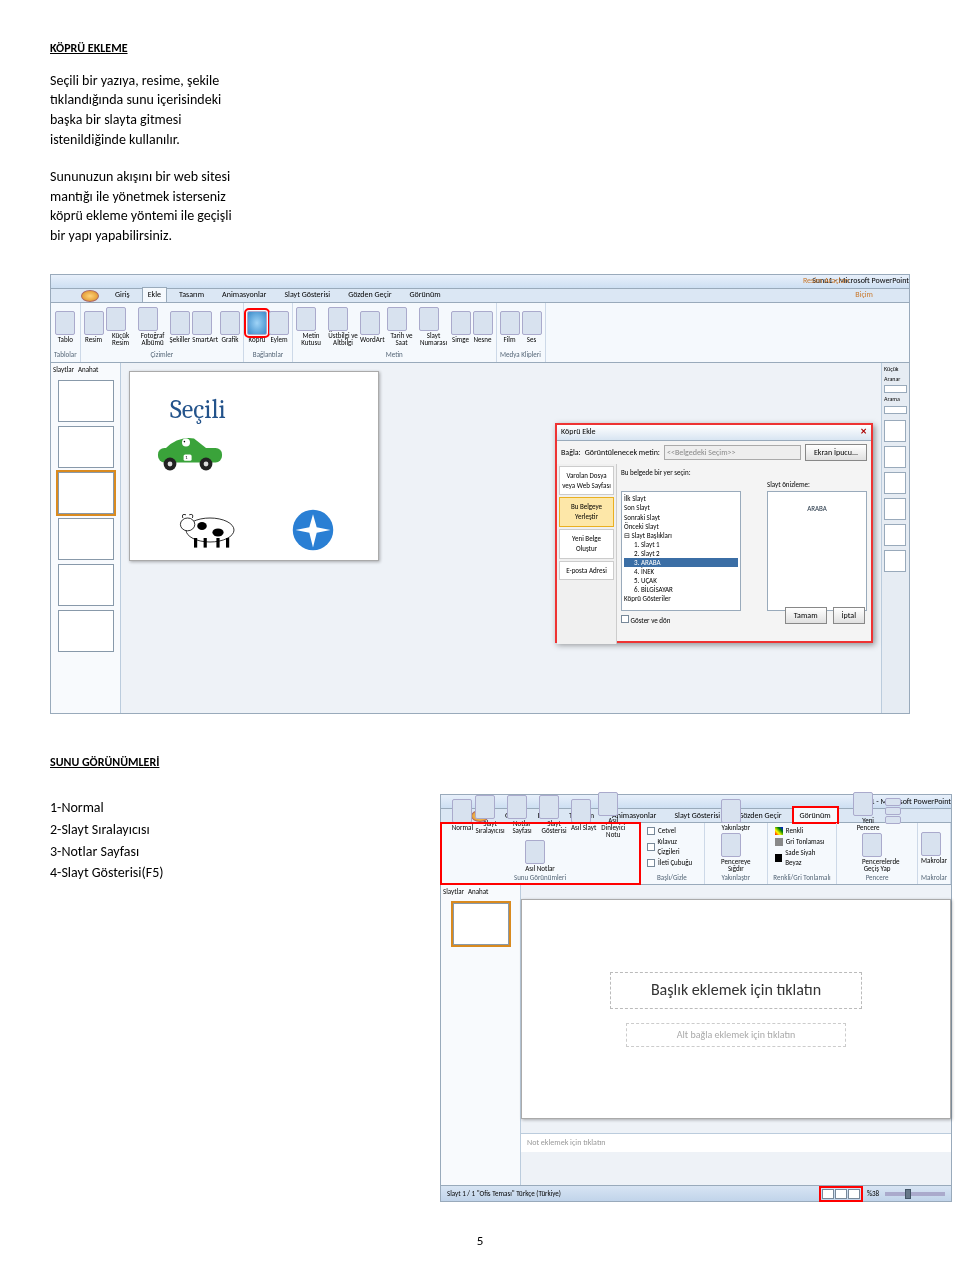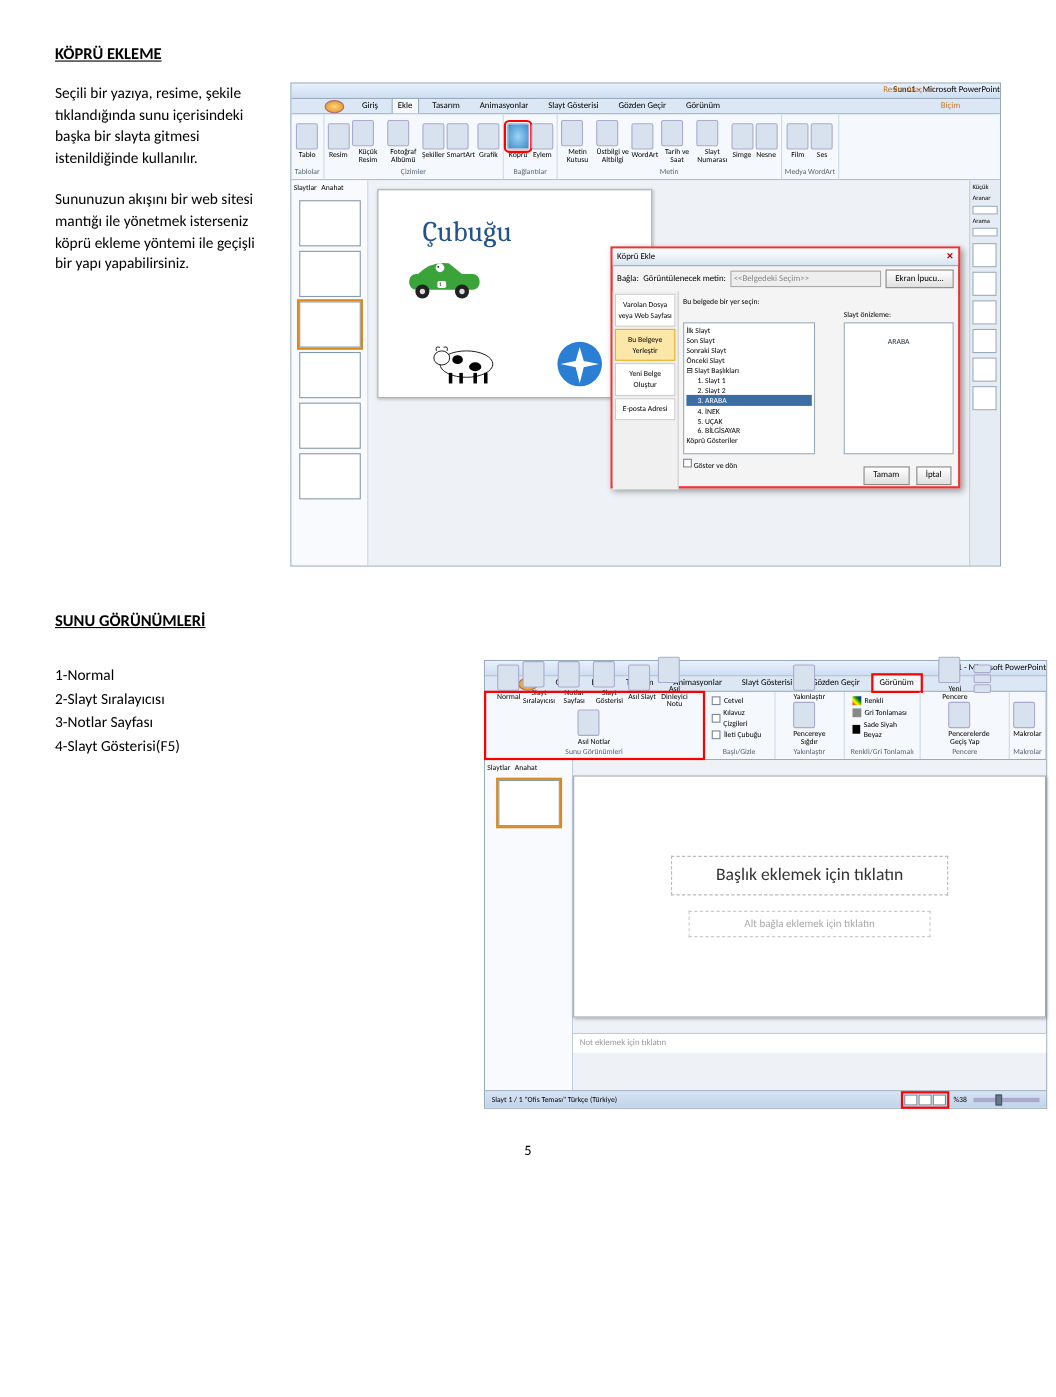--- a/index.html
+++ b/index.html
@@ -5,22 +5,22 @@
   * { box-sizing: border-box; margin: 0; padding: 0; }
   body {
     font-family: Calibri, Arial, sans-serif;
     background: #fff;
     width: 960px;
     color: #000;
     font-size: 14px;
     line-height: 1.4;
   }
   .page { padding: 40px 50px 20px 50px; }
-  .heading { font-weight: bold; text-decoration: underline; font-size: 15px; margin-bottom: 14px; }
-  .row1 { display: flex; gap: 24px; margin-bottom: 40px; }
+  .heading { font-weight: bold; text-decoration: underline; font-size: 12px; margin-bottom: 14px; }
+  .row1 { display: flex; gap: 10px; margin-bottom: 40px; flex-direction: column; }
   .col-text { width: 190px; flex-shrink: 0; }
   .para { margin-bottom: 18px; }
   .screenshot {
     flex: 1; border: 1px solid #9ab; background: #eaf0f7;
     font-size: 8px; position: relative; overflow: hidden; height: 440px;
   }
   .ribbon-title { background: linear-gradient(#e8f0fb,#cddff2); height: 14px;
     display: flex; align-items: center; justify-content: flex-end; font-size: 8px;
     border-bottom: 1px solid #9ab; }
   .tabs { display: flex; gap: 6px; background: #dbe7f4; height: 14px;
@@ -60,21 +60,21 @@
     margin: 2px; background: #fff; font-size: 7px; }
   .dlg-nav.sel { background: #fde7a8; border-color: #eab020; }
   .dlg-main { flex: 1; padding: 4px; position: relative; }
   .dlg-tree { background: #fff; border: 1px solid #9ab; height: 120px; padding: 2px;
     font-size: 7px; line-height: 1.3; float: left; width: 120px; }
   .dlg-tree .sel { background: #3b6ea5; color: #fff; }
   .dlg-prev { background: #fff; border: 1px solid #9ab; height: 120px; width: 100px;
     float: right; padding: 2px; font-size: 7px; }
   .dlg-btn { background: linear-gradient(#fff,#e0e0e0); border: 1px solid #888;
     padding: 2px 8px; font-size: 8px; display: inline-block; }
-  .dlg-foot { position: absolute; bottom: 4px; right: 6px; display: flex; gap: 6px; }
+  .dlg-foot { position: absolute; bottom: 20px; right: 6px; display: flex; gap: 6px; }
   .taskpane { width: 28px; background: #e6ecf3; border-left: 1px solid #bcd; }
   .clips { display: flex; flex-direction: column; gap: 4px; padding: 4px 2px; }
   .clip { width: 22px; height: 22px; background: #fff; border: 1px solid #9ab; }
 
   
   .row2 { }
   .ss2 { margin-left: 200px; margin-top: 10px; border: 1px solid #9ab;
     font-size: 8px; background: #fff; }
   .ss2 .tab.active2 { background: #f5f9fd; outline: 2px solid red; }
   .ws2 { display: flex; height: 300px; }
@@ -227,39 +227,39 @@
           <div class="rg-icons">
             <div>
                 <div class="ico lg"></div>
                 <div class="ico-label">Film</div>
               </div>
             <div>
                 <div class="ico lg"></div>
                 <div class="ico-label">Ses</div>
               </div>
           </div>
-          <div class="rg-label">Medya WordArt</div>
+          <div class="rg-label">Medya Klipleri</div>
         </div>
       </div>
       <div class="ws">
         <div class="thumbs">
           <div class="thumb-tabs">
             <span>Slaytlar</span>
             <span>Anahat</span>
           </div>
           <div class="thumb"></div>
           <div class="thumb"></div>
           <div class="thumb" style="outline:2px solid #d98a1f"></div>
           <div class="thumb"></div>
           <div class="thumb"></div>
           <div class="thumb"></div>
         </div>
         <div class="canvas">
           <div class="slide">
-            <div class="big-title">Çubuğu</div>
+            <div class="big-title">Seçili</div>
 
             <svg class="car" viewBox="0 0 100 50">
               <rect x="10" y="20" width="80" height="18" rx="8" fill="#3aa33a"></rect>
               <path d="M20 20 Q35 5 55 8 L70 20 Z" fill="#3aa33a"></path>
               <circle cx="25" cy="40" r="8" fill="#222"></circle>
                 <circle cx="25" cy="40" r="3" fill="#ddd"></circle>
               <circle cx="70" cy="40" r="8" fill="#222"></circle>
                 <circle cx="70" cy="40" r="3" fill="#ddd"></circle>
               <circle cx="45" cy="13" r="5" fill="#fff"></circle>
                 <circle cx="43" cy="12" r="1" fill="#000"></circle>

